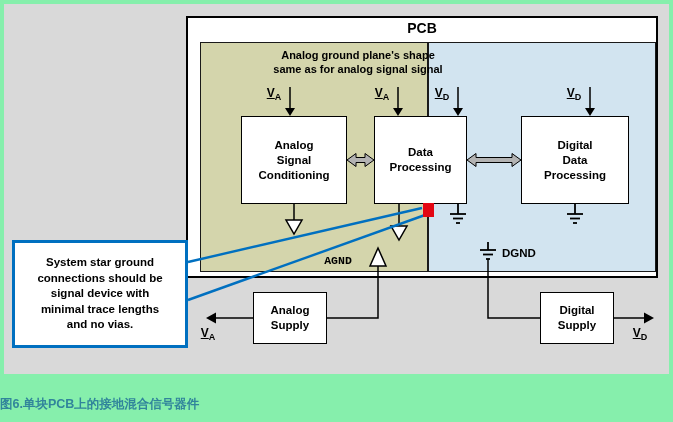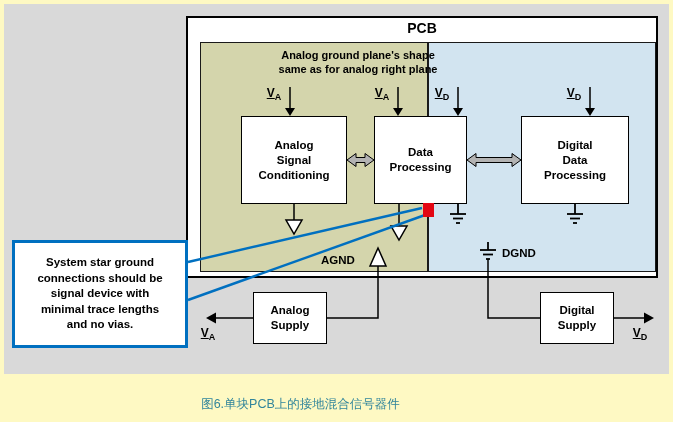--- a/index.html
+++ b/index.html
@@ -1,18 +1,18 @@
 <!DOCTYPE html>
 <html><head>
 <meta charset="utf-8">
 <style>
   * { box-sizing: border-box; margin: 0; padding: 0; }
   html,body { background:#ffffff; }
   body { font-family: "Liberation Sans", "DejaVu Sans", sans-serif; }
-  #stage { position: relative; width: 673px; height: 422px; background:#fef9c3; overflow: hidden; }
+  #stage { position: relative; width: 673px; height: 422px; background:#86efac; overflow: hidden; }
   .abs { position: absolute; }
 
   #bg-panel { left:4px; top:4px; width:665px; height:370px; background:#d9d9d9; }
 
   #pcb-box { left:186px; top:16px; width:472px; height:262px; background:#ffffff; border:2px solid #000; }
   #pcb-title { left:186px; top:20px; width:472px; text-align:center; font-weight:bold; font-size:14px; color:#000; }
 
   .plane { border:1px solid #1a1a1a; }
   #analog-plane { left:200px; top:42px; width:228px; height:230px; background:#d4d5ac; }
   #digital-plane { left:428px; top:42px; width:228px; height:230px; background:#d2e4f0; }
@@ -29,49 +29,49 @@
   .vlabel { font-weight:bold; font-size:12px; width:24px; text-align:center; color:#000;text-decoration:underline; }
   .vlabel sub { font-size:9px; }
   #va1 { left:262px; top:86px; }
   #va2 { left:370px; top:86px; }
   #vd1 { left:430px; top:86px; }
   #vd2 { left:562px; top:86px; }
   #va3 { left:196px; top:326px; }
   #vd3 { left:628px; top:326px; }
 
   .gnd-label { font-weight:bold; font-size:11.5px; color:#000; }
-  #agnd-label { left:312px; top:254px; width:52px; text-align:center; }
+  #agnd-label { left:312px; top:254px; width:52px; text-align:center;font-family:Liberation Mono, monospace; }
   #dgnd-label { left:502px; top:247px; }
 
   .supply { background:#ffffff; border:1.5px solid #000; display:flex; flex-direction:column; justify-content:center; align-items:center; font-weight:bold; font-size:11.5px; line-height:15px; text-align:center; color:#000; }
   #analog-supply  { left:253px; top:292px; width:74px; height:52px; }
   #digital-supply { left:540px; top:292px; width:74px; height:52px; }
 
   #callout { left:12px; top:240px; width:176px; height:108px; background:#ffffff; border:3px solid #0070c0; display:flex; flex-direction:column; justify-content:center; align-items:center; text-align:center; font-weight:bold; font-size:11.5px; line-height:15.5px; color:#000; }
 
-  #caption { left:0px; top:396px; width:601px; text-align:center; color:#31859b; font-size:12.5px; font-weight:normal; }
+  #caption { left:0px; top:396px; width:601px; color:#31859b; font-size:12.5px; font-weight:bold; }
 
   #connector-layer { left:0; top:0; width:673px; height:422px; pointer-events:none; }
 </style>
 </head>
 <body>
 
 <div id="stage">
 
   <div class="abs" id="bg-panel"></div>
 
   <div class="abs" id="pcb-box"></div>
   <div class="abs" id="pcb-title">PCB</div>
 
   <div class="abs plane" id="analog-plane"></div>
   <div class="abs plane" id="digital-plane"></div>
 
   <div class="abs plane-note" id="analog-note">
     <div>Analog ground plane's shape</div>
-    <div>same as for analog right plane</div>
+    <div>same as for analog signal signal</div>
   </div>
 
   <div class="abs block" id="asc">
     <div>Analog</div>
     <div>Signal</div>
     <div>Conditioning</div>
   </div>
   <div class="abs block" id="dc">
     <div>Data</div>
     <div>Processing</div>

